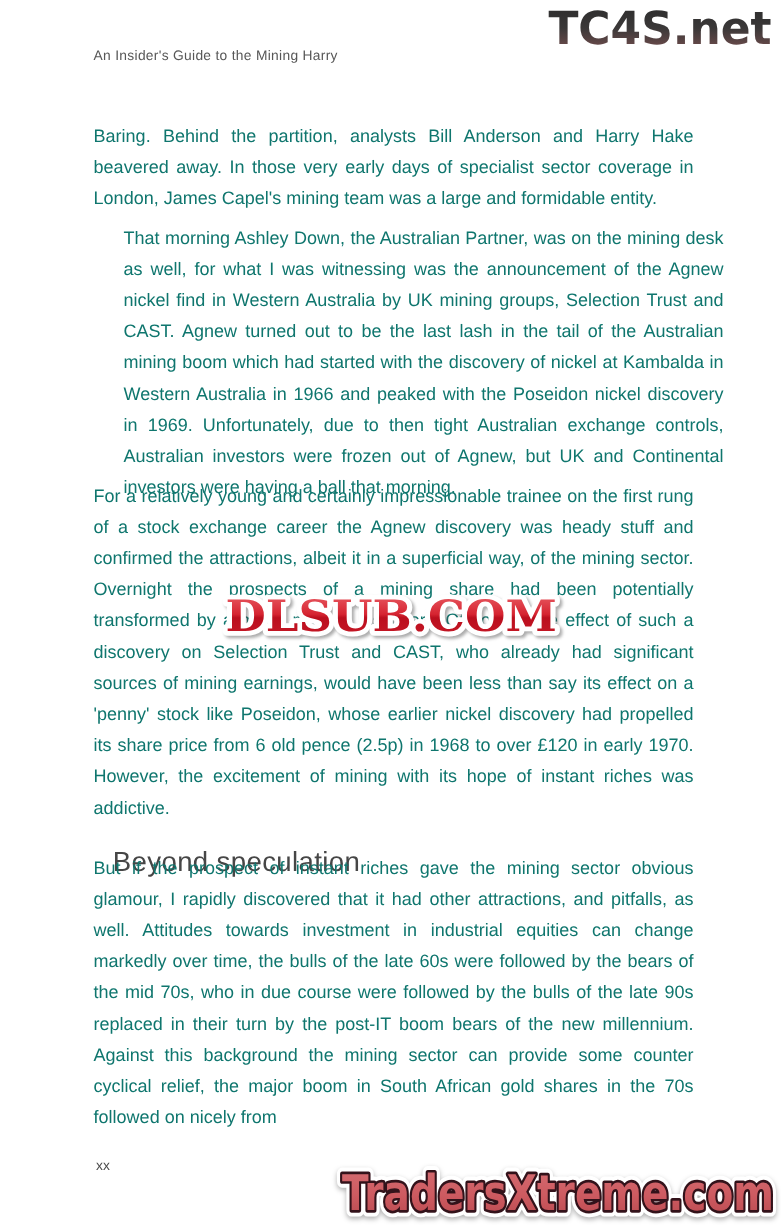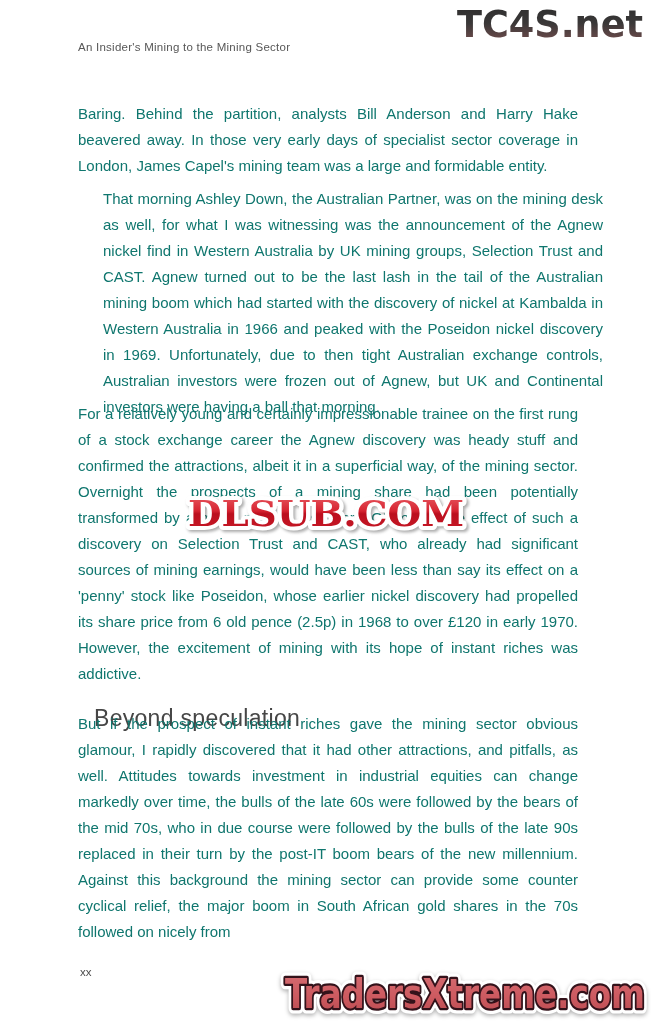--- a/index.html
+++ b/index.html
@@ -72,21 +72,21 @@
     left: 279px; top: 962px;
   }
   .wm-shadow { filter: drop-shadow(2px 2.5px 1.5px rgba(70,70,70,0.45)); }
   .wm-shadow-soft { filter: drop-shadow(0px 2px 2px rgba(0,0,0,0.30)); }
 </style>
 </head>
 <body>
 
 <div class="page">
 
-  <div class="running-header">An Insider's Mining to the Mining Sector</div>
+  <div class="running-header">An Insider's Guide to the Mining Harry</div>
 
   <svg class="logo-svg" width="195" height="44" viewBox="0 0 195 44">
     <defs>
       <linearGradient id="tcGrad" x1="0" y1="0" x2="0" y2="1">
         <stop offset="0%" stop-color="#2c2c2c"></stop>
         <stop offset="48%" stop-color="#3a3838"></stop>
         <stop offset="100%" stop-color="#7c5151"></stop>
       </linearGradient>
     </defs>
     <text x="4" y="35" textLength="186" lengthAdjust="spacingAndGlyphs" font-family="DejaVu Sans, sans-serif" font-weight="bold" font-size="38" fill="url(#tcGrad)">TC4S.net</text>

